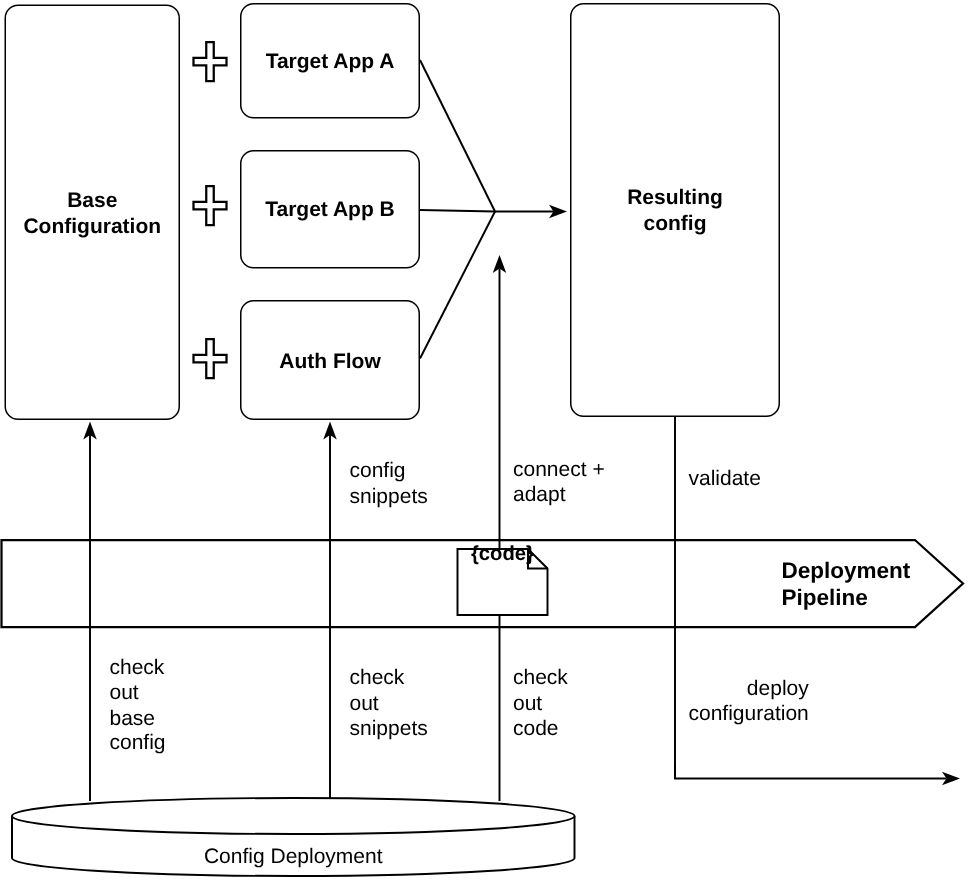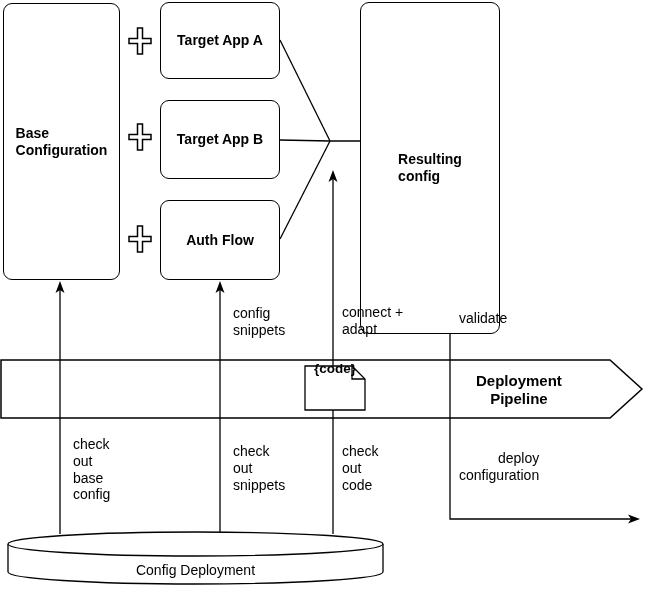--- a/index.html
+++ b/index.html
@@ -17,20 +17,21 @@
     overflow:hidden;
   }
   .layer{position:absolute;left:0;top:0;}
   .node{
     position:absolute;
     box-sizing:border-box;
     border:1.5px solid var(--stroke);
     border-radius:9px;
     background:var(--fill);
     display:flex;align-items:center;justify-content:center;
+    text-align:center;
     font-weight:bold;
     font-size:14px;line-height:1.2;
     white-space:pre-line;
   }
   .edge-label{
     position:absolute;
     font-size:14px;line-height:1.2;
     white-space:pre-line;
   }
   .band-label{
@@ -122,26 +123,26 @@
   </div>
 
   <div class="node" style="left:160px;top:100px;width:120px;height:79px;">
     <span>Target App B</span>
   </div>
 
   <div class="node" style="left:160px;top:200px;width:120px;height:80px;">
     <span>Auth Flow</span>
   </div>
 
-  <div class="node" style="left:360px;top:2px;width:140px;height:332px;">
+  <div class="node" style="left:380px;top:2px;width:140px;height:276px;">
     <span>Resulting
 config</span>
   </div>
 
-  <div class="band-label" style="left:476px;top:372px;text-align:center;">Deployment
+  <div class="band-label" style="left:521px;top:372px;">Deployment
 Pipeline</div>
 
   <div class="code-label">{code}</div>
 
   <div class="repo-label">Config Deployment</div>
 
   <div class="edge-label" style="left:233px;top:305px;">config
 snippets</div>
 
   <div class="edge-label" style="left:342px;top:304px;">connect +

